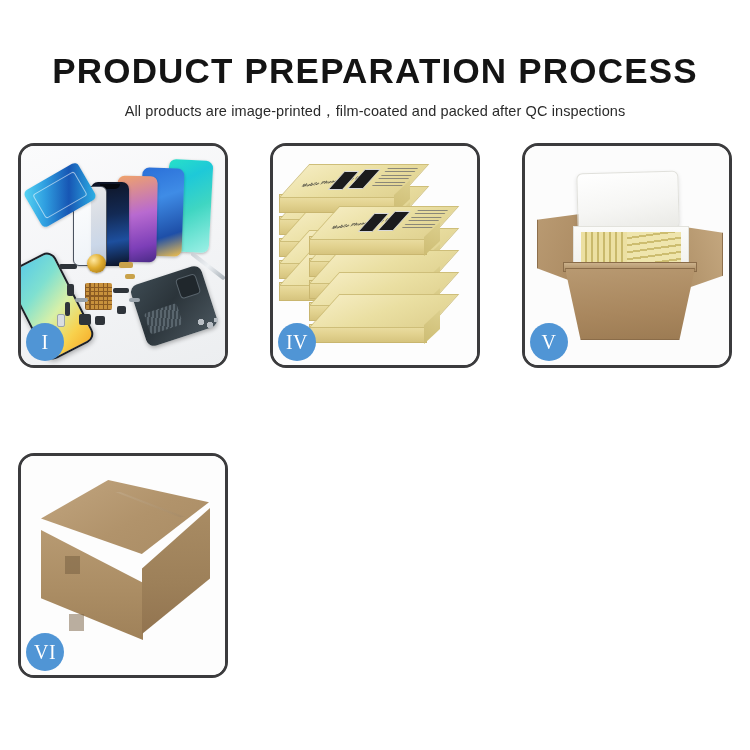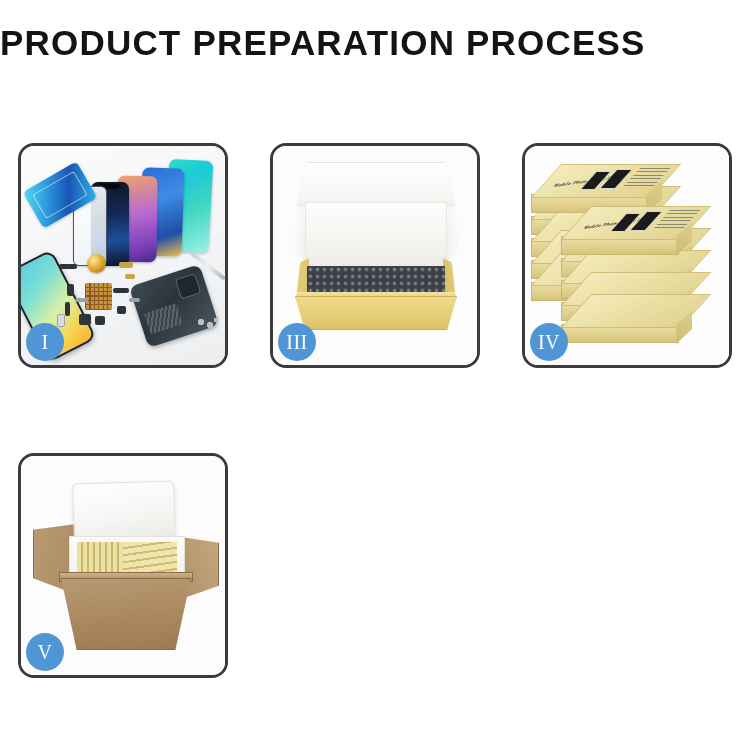--- a/index.html
+++ b/index.html
@@ -13,21 +13,21 @@
   }
 
   .page {
     position: relative;
     width: 750px;
     height: 750px;
     background: #ffffff;
   }
 
   
-  .header { padding-top: 24px; }
+  .header { padding-top: 52px; text-align: center; }
 
   .main-title {
     font-family: "Liberation Sans", sans-serif;
     font-size: 35px;
     font-weight: 700;
     letter-spacing: 1.2px;
     color: #141414;
     line-height: 1.1;
     white-space: nowrap;
   }
@@ -404,20 +404,21 @@
     background: rgba(120,96,66,.5);
   }
 </style>
 </head>
 <body>
 
 <div class="page">
 
   <div class="header">
     <div class="main-title">PRODUCT PREPARATION PROCESS</div>
+    <div class="sub-title">All products are image-printed，film-coated and packed after QC inspections</div>
   </div>
 
   <div class="grid">
 
     <div class="panel">
       <div class="photo p1">
         <div class="ph ph-a"></div>
         <div class="ph ph-b"></div>
         <div class="ph ph-c"></div>
         <div class="ph ph-d"></div>
@@ -440,34 +441,20 @@
         <div class="cmp" style="left:92px;top:142px;width:16px;height:5px;"></div>
         <div class="cmp" style="left:96px;top:160px;width:9px;height:8px;"></div>
         <div class="cmp s" style="left:108px;top:152px;width:11px;height:4px;"></div>
         <div class="tweez"></div>
         <div class="screws"></div>
       </div>
       <div class="badge">I</div>
     </div>
 
 
-    <div class="panel">
-      <div class="photo p3">
-        <div class="b3-flapL"></div>
-        <div class="b3-flapR"></div>
-        <div class="b3-lid"></div>
-        <div class="b3-back"></div>
-        <div class="b3-sideL"></div>
-        <div class="b3-sideR"></div>
-        <div class="b3-foam"></div>
-        <div class="b3-rim"></div>
-        <div class="b3-front"></div>
-      </div>
-      <div class="badge">III</div>
-    </div>
 
     <div class="panel">
       <div class="photo p4">
         <div class="stackwrap">
 
           <div class="sb" style="left:6px;  top:70px;  z-index:1;"></div>
           <div class="sb" style="left:6px;  top:92px;  z-index:1;"></div>
           <div class="sb" style="left:6px;  top:114px; z-index:1;"></div>
           <div class="sb" style="left:6px;  top:136px; z-index:1;"></div>
 
@@ -504,15 +491,26 @@
         <div class="c5-flapR"></div>
         <div class="c5-foamlid"></div>
         <div class="c5-foambox"></div>
         <div class="c5-inner"></div>
         <div class="c5-rim"></div>
         <div class="c5-body"></div>
       </div>
       <div class="badge">V</div>
     </div>
 
+    <div class="panel">
+      <div class="photo p6">
+        <div class="c6-top"></div>
+        <div class="c6-left"></div>
+        <div class="c6-right"></div>
+        <div class="c6-seam"></div>
+        <div class="c6-tapeA"></div>
+        <div class="c6-tapeB"></div>
+      </div>
+      <div class="badge">VI</div>
+    </div>
 
   </div>
 </div>
 
 </body></html>

